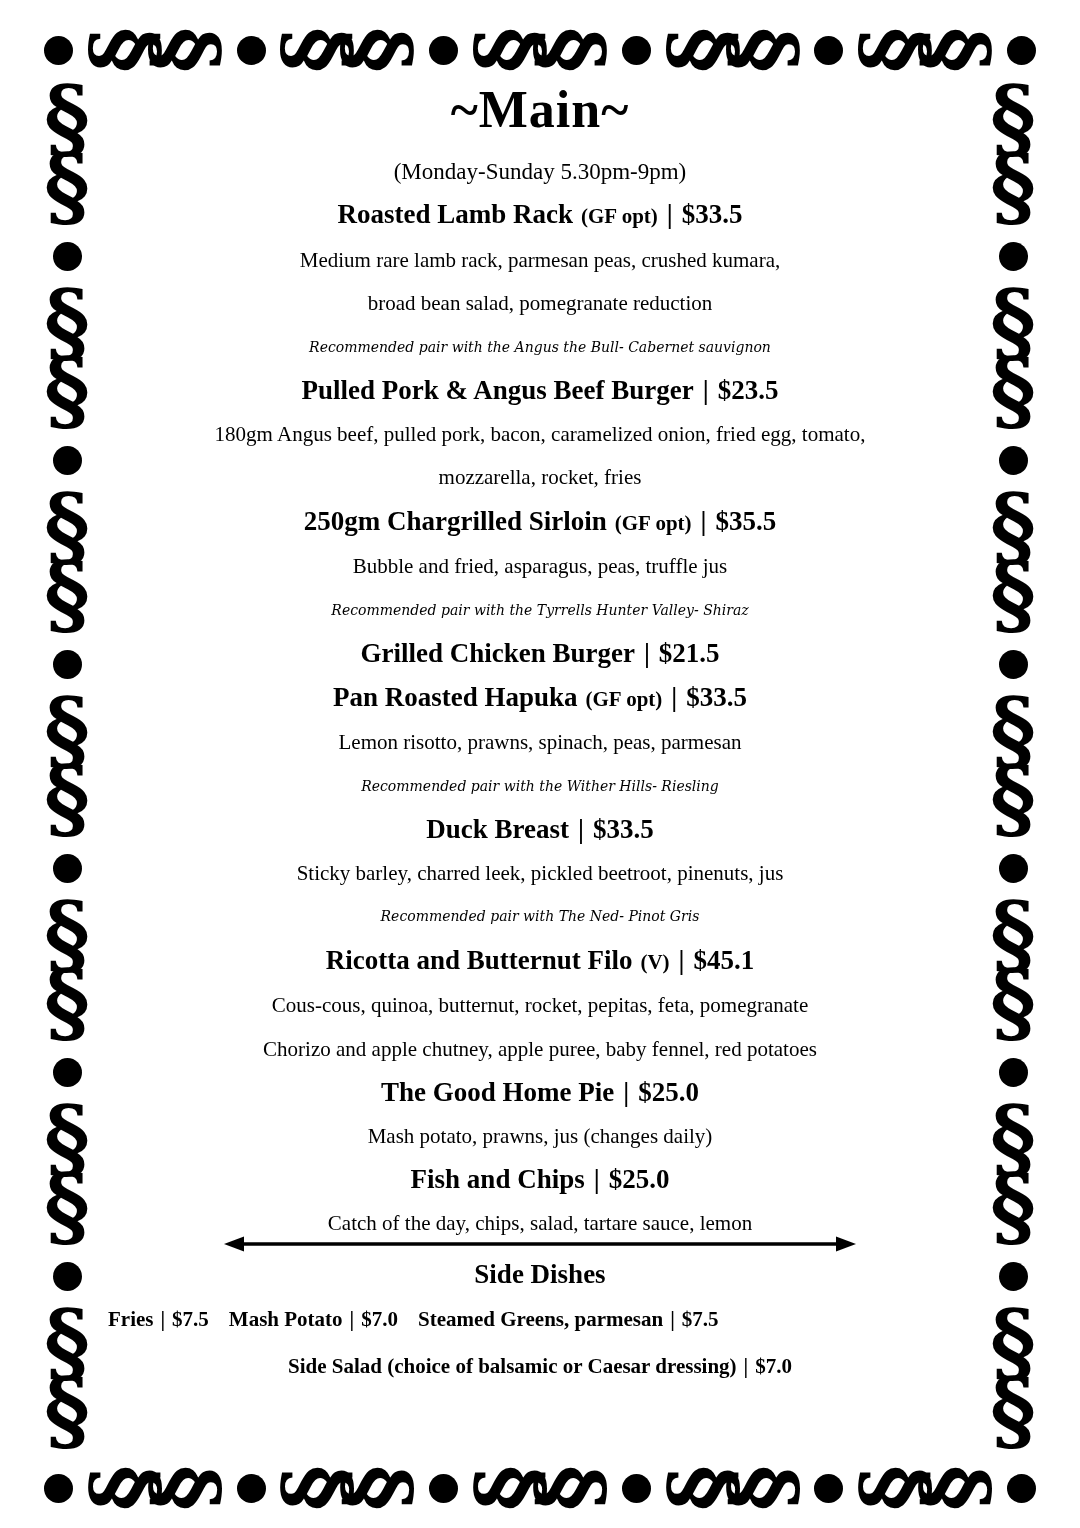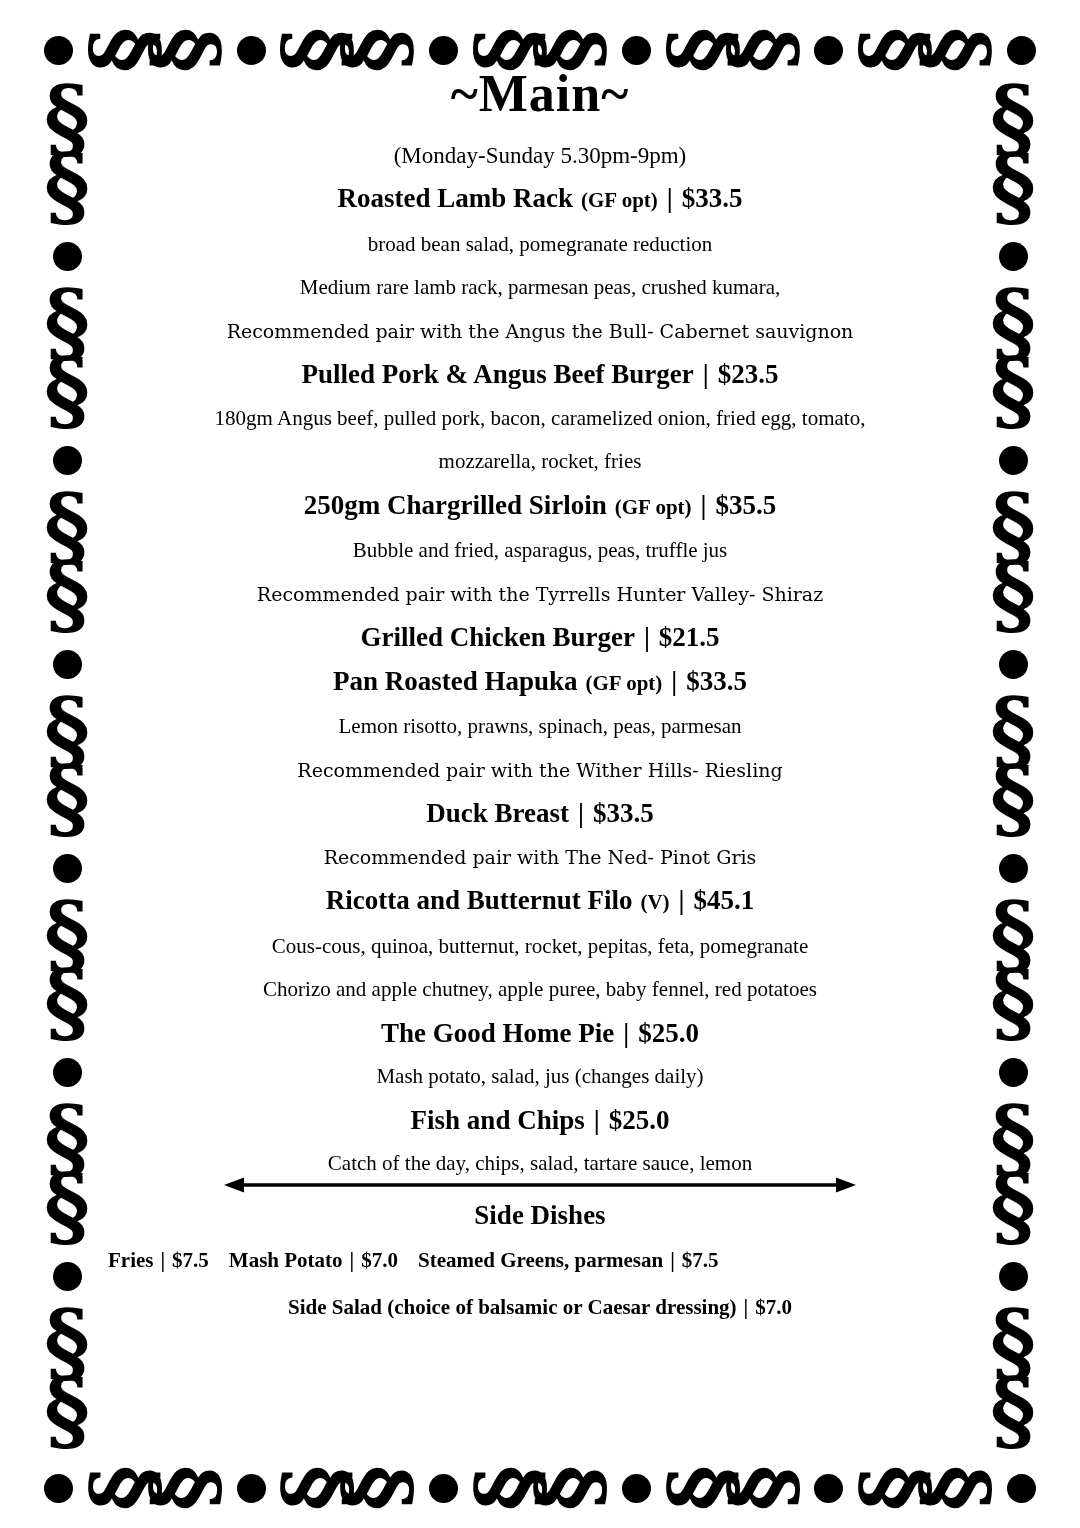--- a/index.html
+++ b/index.html
@@ -17,30 +17,30 @@
   .sw{
     font-family:"DejaVu Serif",serif;font-weight:bold;font-size:88px;
     width:60px;height:64px;line-height:60px;text-align:center;display:block;color:#000;
   }
   .sw.r90{transform:rotate(90deg);}
   .sw.r270{transform:rotate(-90deg);}
   .grp{display:flex;flex:none;}
   .grp.v{flex-direction:column;gap:4px;}
   .dt{width:29px;height:29px;background:#000;border-radius:50%;flex:none;}
   
-  .content{position:absolute;left:108px;right:108px;top:62px;text-align:center;}
+  .content{position:absolute;left:108px;right:108px;top:78px;text-align:center;}
   .title{font-size:52px;font-weight:bold;line-height:64px;letter-spacing:1px;}
   .hours{font-size:23px;line-height:43px;margin-top:8px;}
   .ih{font-size:27px;font-weight:bold;line-height:43.5px;}
   .itag{font-size:21px;}
   .itag:empty{display:none;}
   .itag:not(:empty){margin-left:8px;}
   .isep{margin:0 9px;}
   .desc{font-size:21px;line-height:43.5px;}
-  .pair{font-size:19px;line-height:43.5px;font-family:"DejaVu Serif",serif;}
+  .pair{font-size:14px;font-style:italic;line-height:43.5px;font-family:"DejaVu Serif",serif;}
   .arrow-wrap{height:18px;margin-top:-10px;line-height:0;}
   .sides-title{font-size:27px;font-weight:bold;line-height:42px;}
   .srow1{font-size:21px;font-weight:bold;line-height:48px;display:flex;justify-content:flex-start;gap:20px;}
   .srow2{font-size:21px;font-weight:bold;line-height:46px;}
   .pipe{margin:0 7px;font-weight:bold;}
   .seg{white-space:nowrap;}
 </style>
 </head>
 <body>
 
@@ -171,48 +171,49 @@
       <span class="sw">§</span>
       <span class="sw">§</span>
     </span>
   </div>
 
 <main class="content">
   <div class="title">~Main~</div>
   <div class="hours">(Monday-Sunday 5.30pm-9pm)</div>
 
   <div class="ih"><span>Roasted Lamb Rack</span><span class="itag">(GF opt)</span><span class="isep">|</span><span>$33.5</span></div>
+  <div class="desc">Medium rare lamb rack, parmesan peas, crushed kumara,</div>
   <div class="desc">broad bean salad, pomegranate reduction</div>
-  <div class="desc">Medium rare lamb rack, parmesan peas, crushed kumara,</div>
   <div class="pair">Recommended pair with the Angus the Bull- Cabernet sauvignon</div>
 
   <div class="ih"><span>Pulled Pork &amp; Angus Beef Burger</span><span class="isep">|</span><span>$23.5</span></div>
   <div class="desc">180gm Angus beef, pulled pork, bacon, caramelized onion, fried egg, tomato,</div>
   <div class="desc">mozzarella, rocket, fries</div>
 
   <div class="ih"><span>250gm Chargrilled Sirloin</span><span class="itag">(GF opt)</span><span class="isep">|</span><span>$35.5</span></div>
   <div class="desc">Bubble and fried, asparagus, peas, truffle jus</div>
   <div class="pair">Recommended pair with the Tyrrells Hunter Valley- Shiraz</div>
 
   <div class="ih"><span>Grilled Chicken Burger</span><span class="isep">|</span><span>$21.5</span></div>
 
   <div class="ih"><span>Pan Roasted Hapuka</span><span class="itag">(GF opt)</span><span class="isep">|</span><span>$33.5</span></div>
   <div class="desc">Lemon risotto, prawns, spinach, peas, parmesan</div>
   <div class="pair">Recommended pair with the Wither Hills- Riesling</div>
 
   <div class="ih"><span>Duck Breast</span><span class="isep">|</span><span>$33.5</span></div>
+  <div class="desc">Sticky barley, charred leek, pickled beetroot, pinenuts, jus</div>
   <div class="pair">Recommended pair with The Ned- Pinot Gris</div>
 
   <div class="ih"><span>Ricotta and Butternut Filo</span><span class="itag">(V)</span><span class="isep">|</span><span>$45.1</span></div>
   <div class="desc">Cous-cous, quinoa, butternut, rocket, pepitas, feta, pomegranate</div>
 
   <div class="desc">Chorizo and apple chutney, apple puree, baby fennel, red potatoes</div>
 
   <div class="ih"><span>The Good Home Pie</span><span class="isep">|</span><span>$25.0</span></div>
-  <div class="desc">Mash potato, salad, jus (changes daily)</div>
+  <div class="desc">Mash potato, prawns, jus (changes daily)</div>
 
   <div class="ih"><span>Fish and Chips</span><span class="isep">|</span><span>$25.0</span></div>
   <div class="desc">Catch of the day, chips, salad, tartare sauce, lemon</div>
 
   <div class="arrow-wrap">
     <svg width="632" height="18" viewBox="0 0 632 18">
       <line x1="16" y1="9" x2="616" y2="9" stroke="#000" stroke-width="3.4"></line>
       <polygon points="0,9 20,1.5 20,16.5" fill="#000"></polygon>
       <polygon points="632,9 612,1.5 612,16.5" fill="#000"></polygon>
     </svg>

